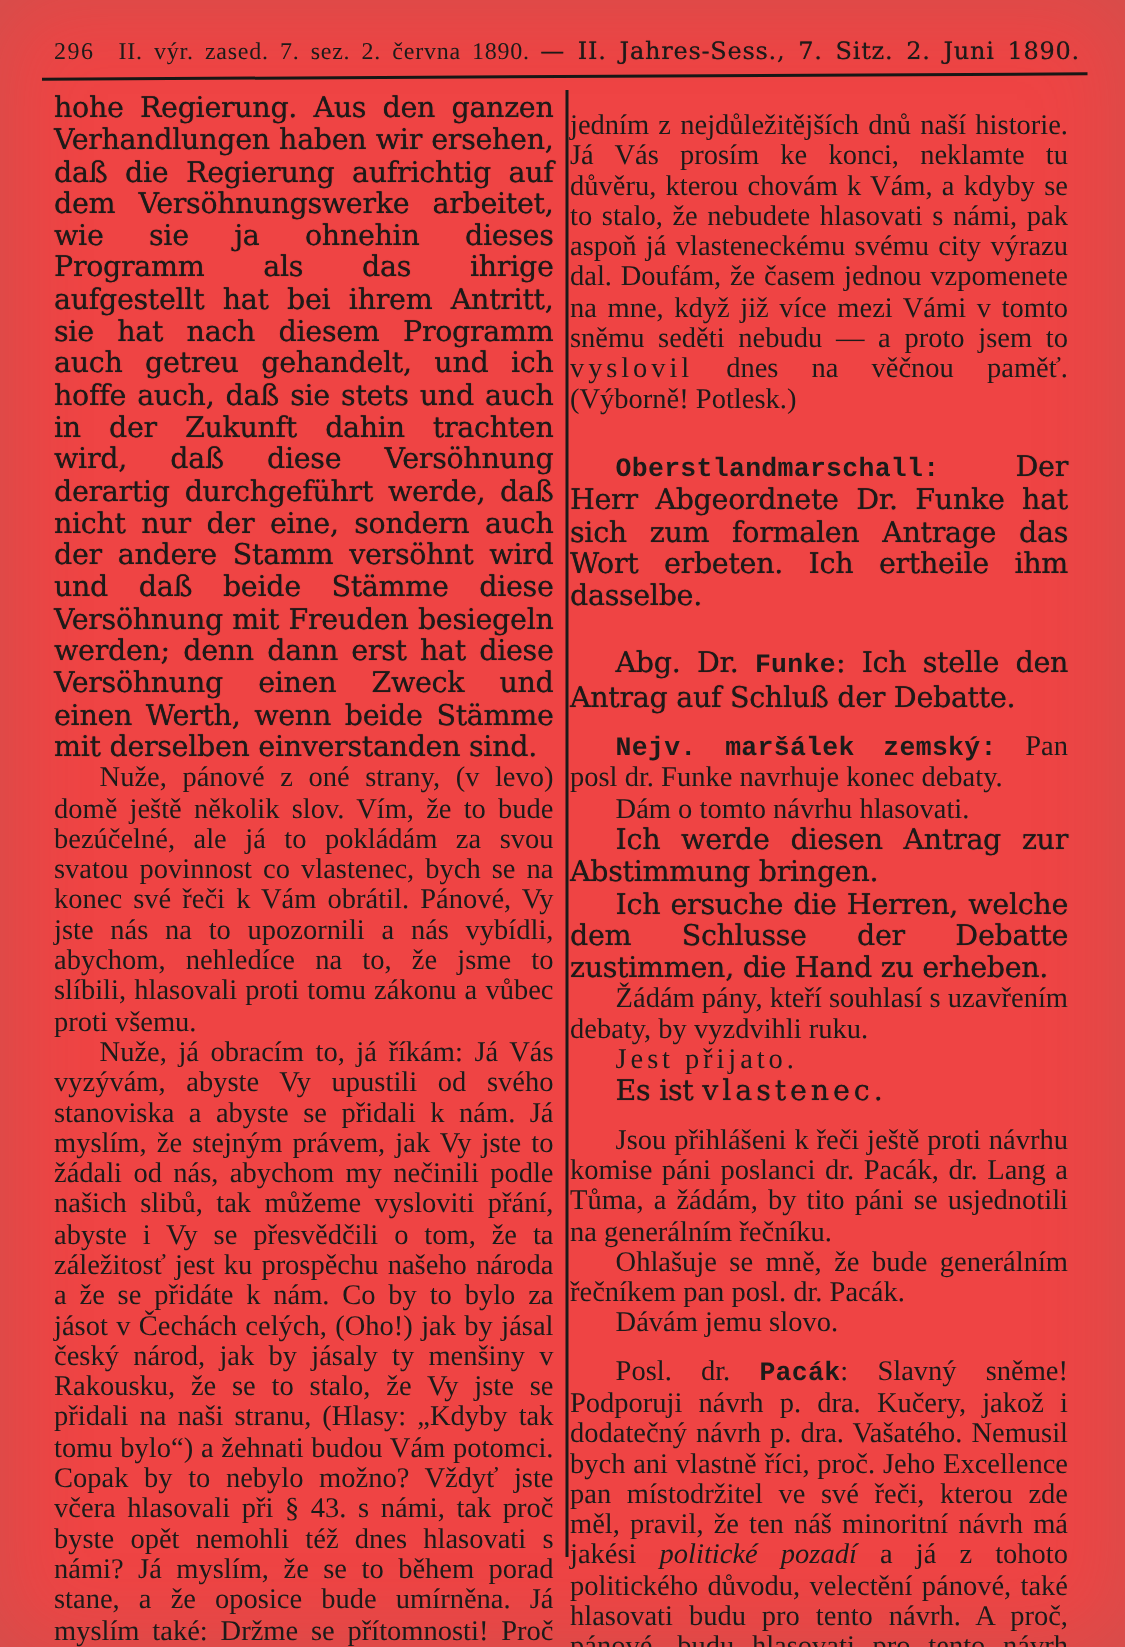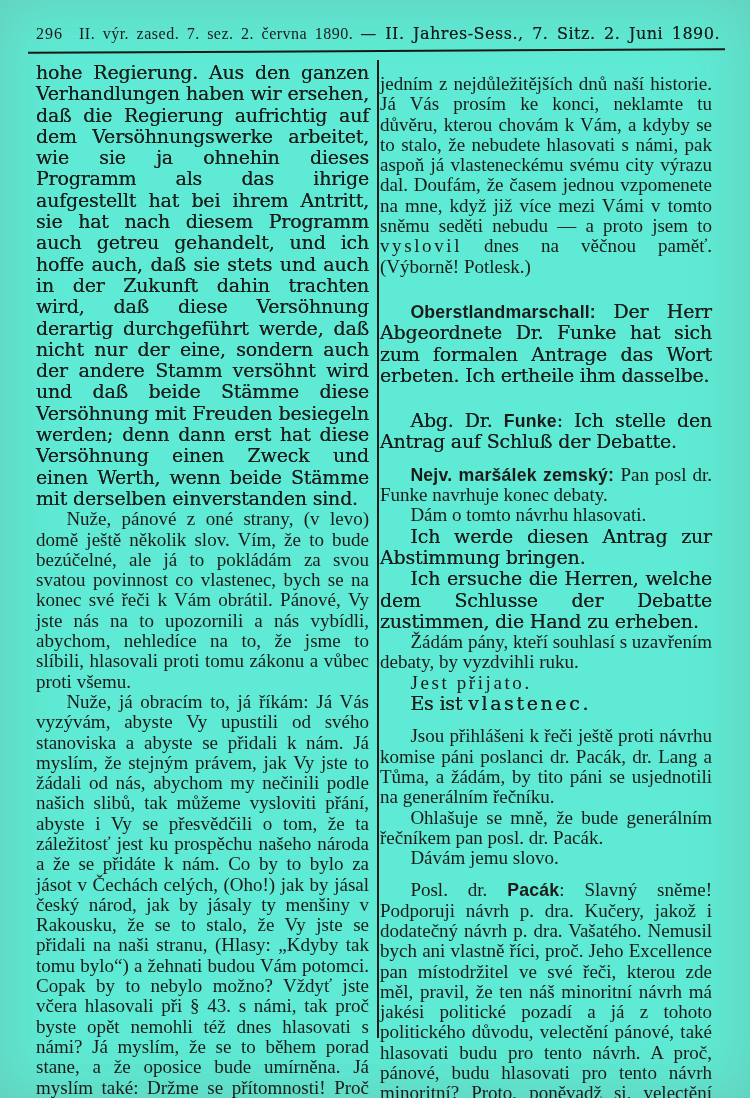--- a/index.html
+++ b/index.html
@@ -1,20 +1,20 @@
 <!DOCTYPE html>
 <html><head>
 <meta charset="utf-8">
 <style>
   html,body { margin:0; padding:0; }
   body { background:#e8e6e1; }
   .page {
     position:relative;
     width:750px; height:1098px;
-    background:#5eead4;
+    background:#ef4444;
     box-shadow: inset 0 0 60px rgba(120,115,105,0.25);
     overflow:hidden;
     font-family:"Liberation Serif", serif;
     color:#1c1b19;
   }
   .header {
     position:absolute; top:24px; left:36px; width:684px;
     display:flex; align-items:baseline;
     font-size:16px; white-space:nowrap;
   }
@@ -42,24 +42,24 @@
   .para { margin:0; text-indent:1.6em; }
   .flush { text-indent:0; }
   .gap    { margin-top:12px; }
   .gap-lg { margin-top:24px; }
   .frak {
     font-family:"DejaVu Serif", serif;
     text-shadow:0 0 0.55px rgba(0,0,0,0.7);
     letter-spacing:-0.2px;
   }
   .boldname {
-    font-family:Liberation Sans, sans-serif;
+    font-family:Liberation Mono, monospace;
     font-weight:bold; font-size:0.93em; letter-spacing:0.2px;
   }
-  .italic { }
+  .italic { font-style:italic; }
   .spaced { letter-spacing:2.6px; }
 </style>
 </head>
 <body>
 
 <div class="page">
 
   <div class="header">
     <span class="page-num">296</span>
     <span class="head-cz">II. výr. zased. 7. sez. 2. června 1890.</span>

